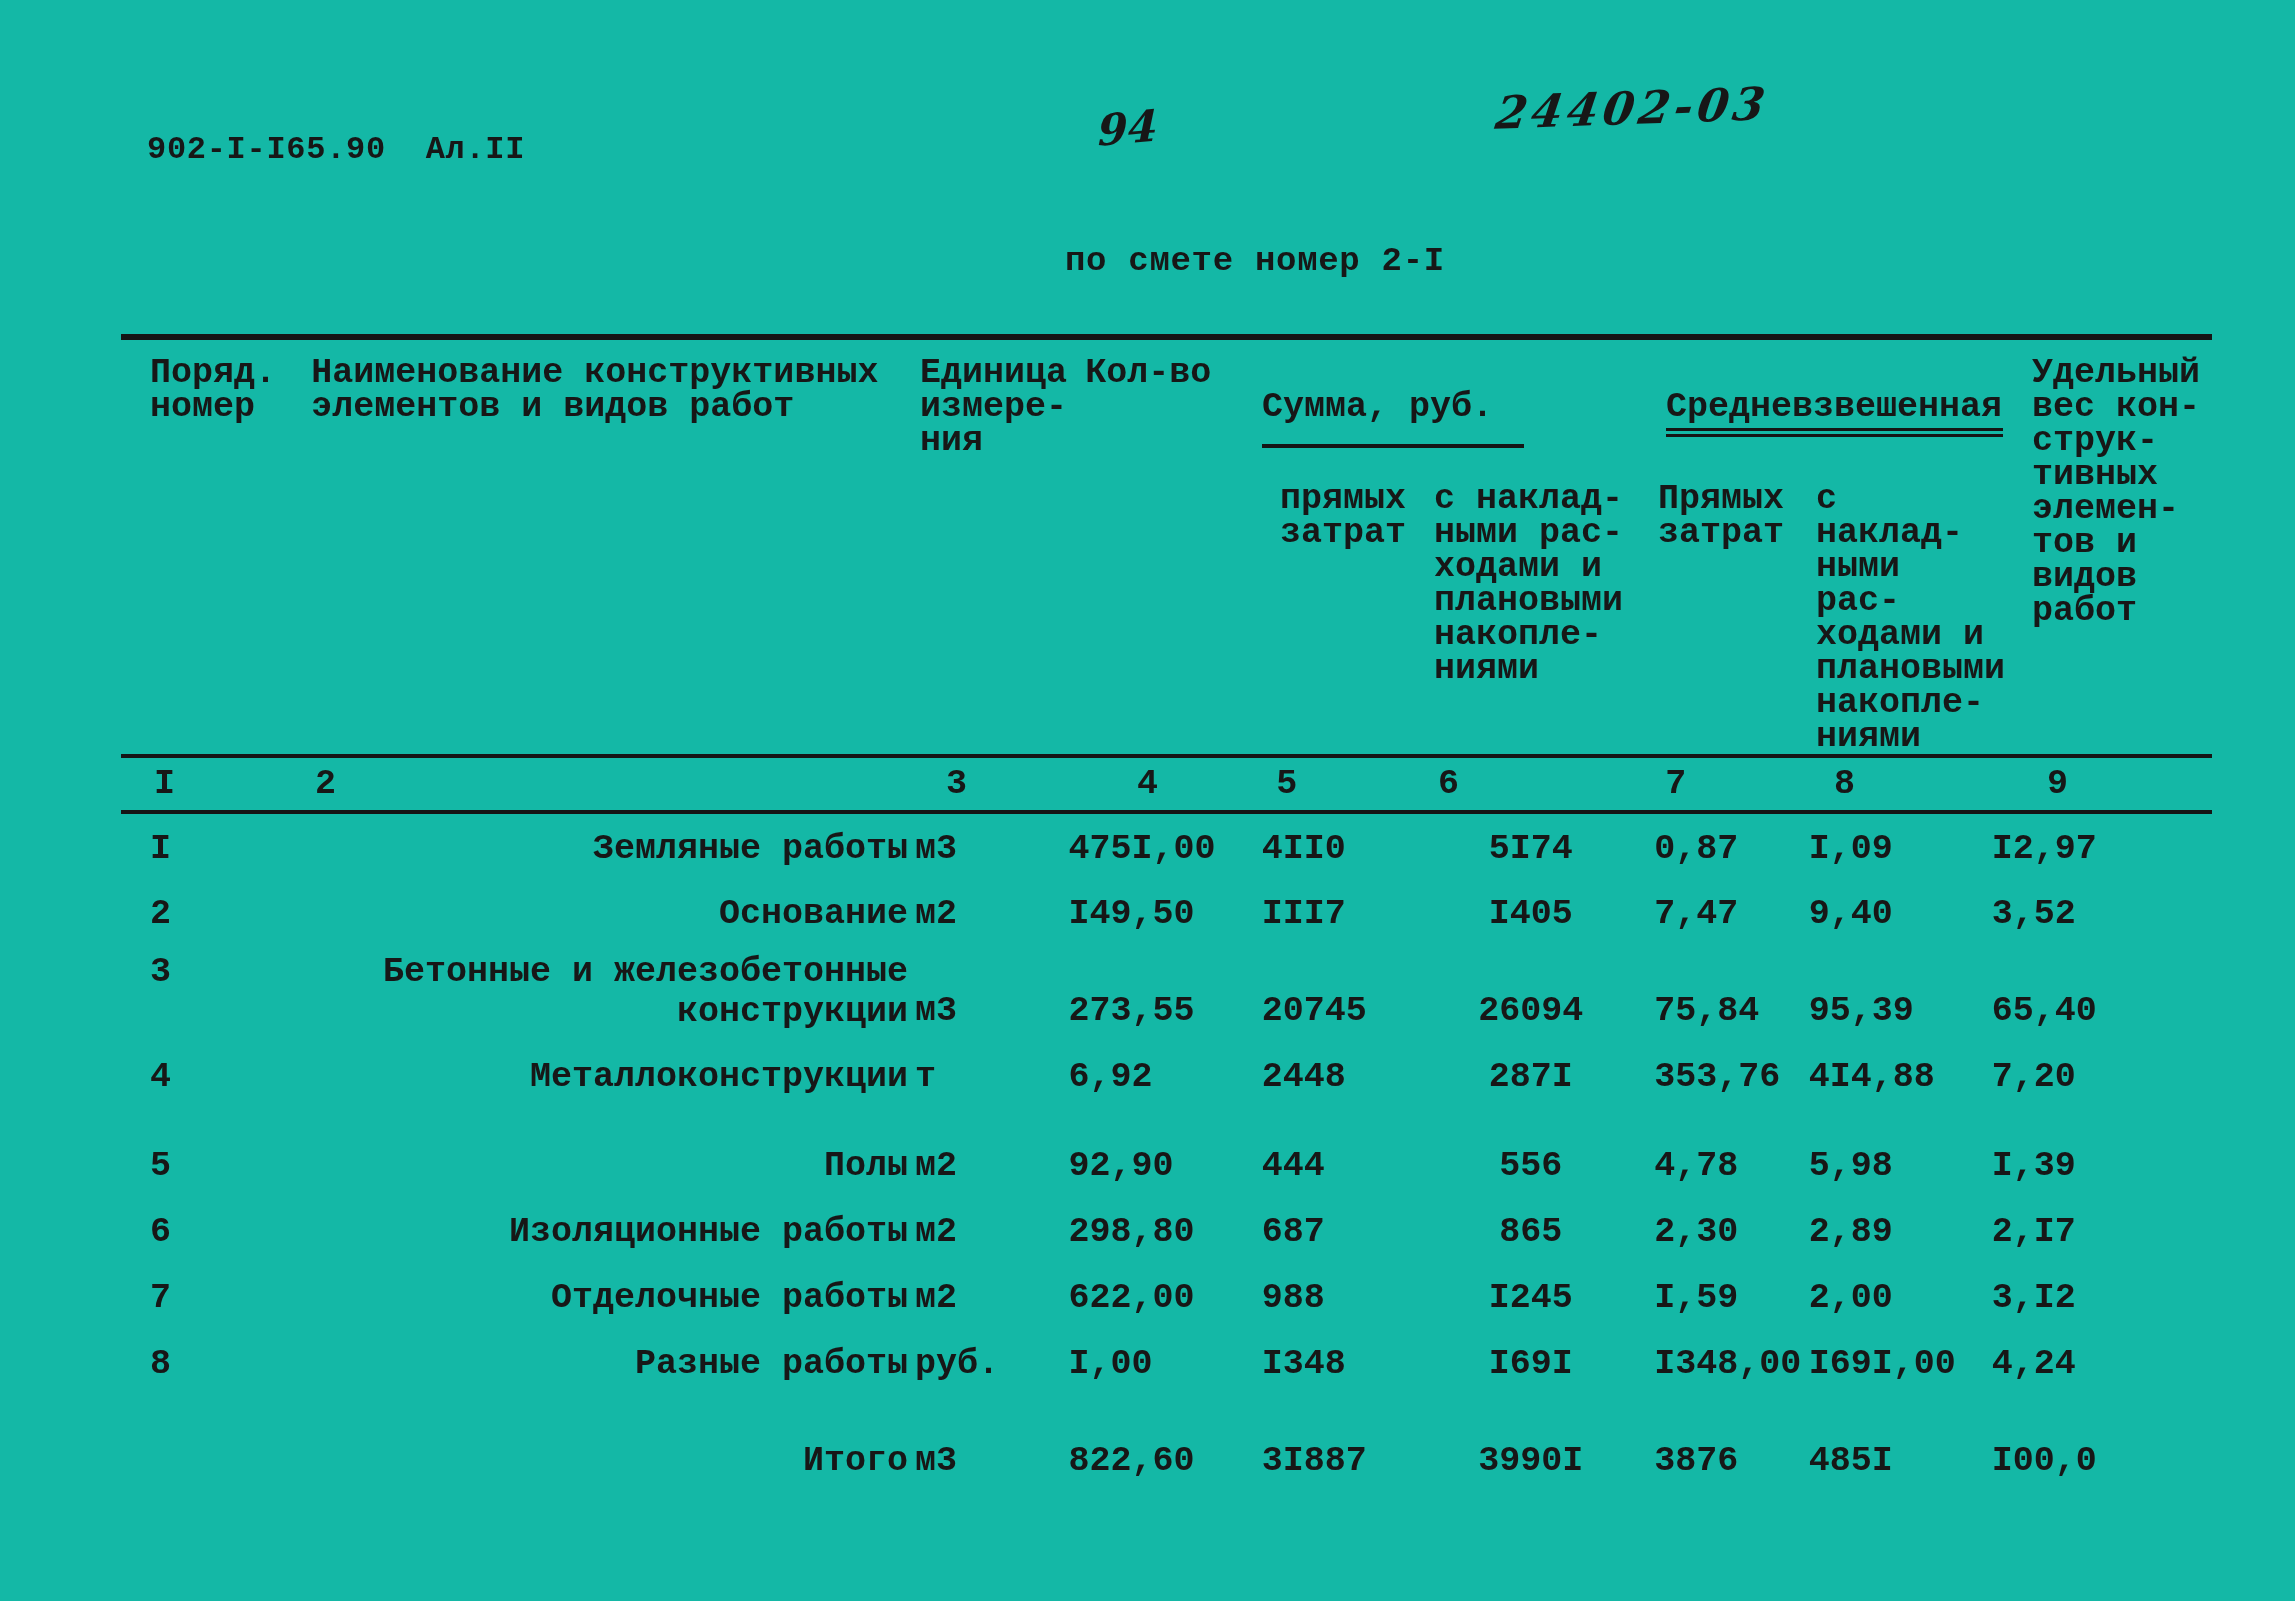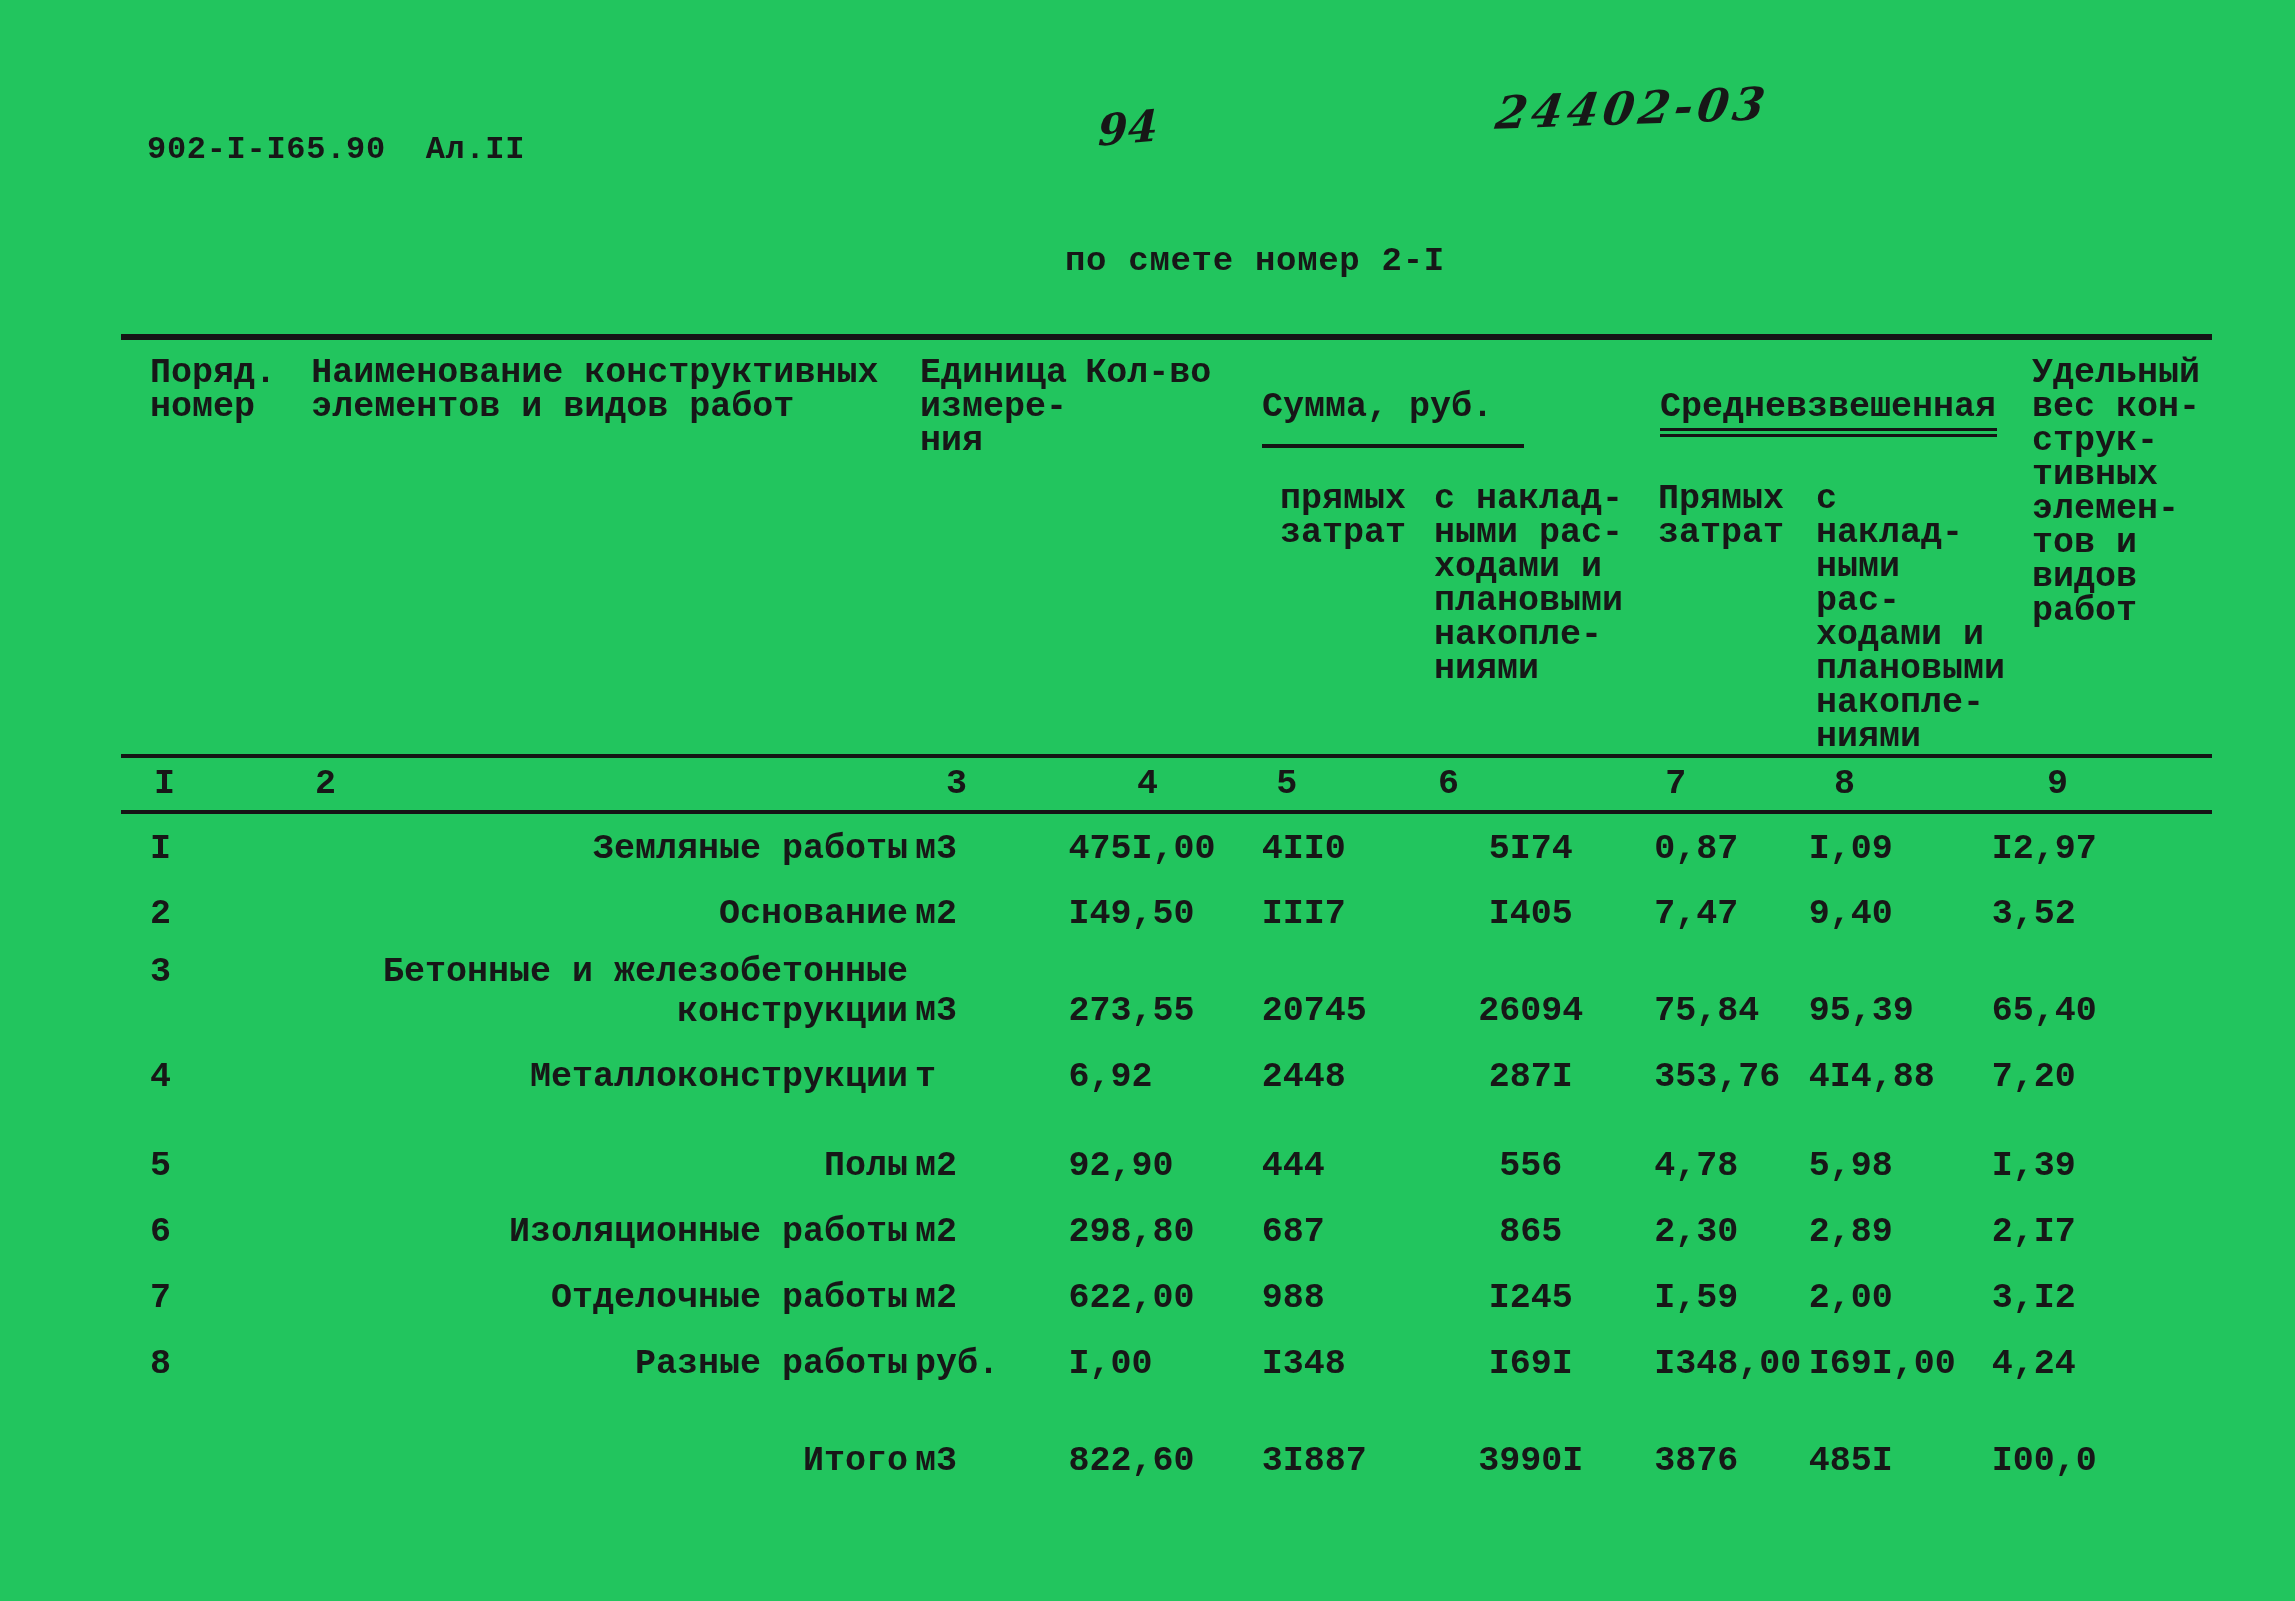--- a/index.html
+++ b/index.html
@@ -1,19 +1,19 @@
 <!DOCTYPE html>
 <html style="font-size:11.7px"><head>
 <meta charset="utf-8">
 <style>
   html,body{margin:0;padding:0;background:#dedede;}
   .page{
     position:relative;
     width:2295px;height:1602px;
-    background:#22c55e;
+    background:#14b8a6;
     color:#171717;
     font-family:"Liberation Mono","DejaVu Sans Mono",monospace;
     font-weight:700;
     overflow:hidden;
   }
   
   .doc-code{position:absolute;left:147px;top:131px;font-size:32px;white-space:pre;letter-spacing:0.7px;}
   .page-num{
     position:absolute;left:1098px;top:103px;font-size:43px;
     font-family:"DejaVu Serif",serif;font-style:italic;font-weight:700;
@@ -42,21 +42,21 @@
   .hrow-sub{height:235px;}
   .hrow-sub th{padding-top:0;}
   
   th.h-c1{padding-left:29px;} th.h-c2{padding-left:18.3px;}
   th.h-c3{padding-left:11px;} th.h-c4{padding-left:18.3px;}
   th.h-c5{padding-left:22px;} th.h-c6{padding-left:22px;}
   th.h-c7{padding-left:11px;} th.h-c8{padding-left:11px;}
   th.h-c9{padding-left:44px;}
   .group-label{display:block;}
   .group-label.sum{margin-left:4px;width:262px;border-bottom:4.4px solid #151515;padding-bottom:20px;}
-  .group-label.avg{margin-left:13px;width:337px;border-bottom:9.5px double #151515;padding-bottom:3.7px;}
+  .group-label.avg{margin-left:19px;width:337px;border-bottom:9.5px double #151515;padding-bottom:3.7px;}
   
   .num-row td{
     border-top:4.4px solid #151515;border-bottom:4.4px solid #151515;
     height:50px;vertical-align:middle;font-size:35px;
   }
   .num-row td:nth-child(1){padding-left:33px;}
   .num-row td:nth-child(2){padding-left:22px;}
   .num-row td:nth-child(3){padding-left:37px;}
   .num-row td:nth-child(4){padding-left:70px;}
   .num-row td:nth-child(5){padding-left:18.3px;}

